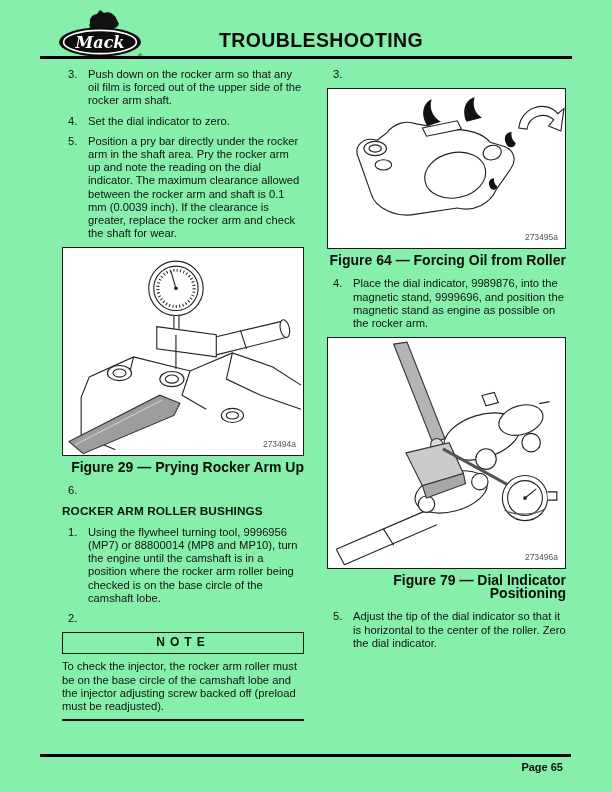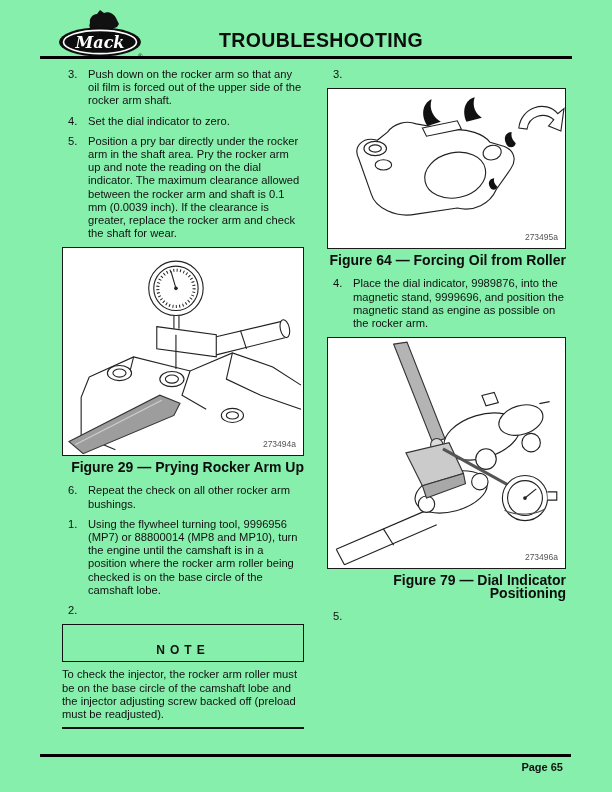--- a/index.html
+++ b/index.html
@@ -24,21 +24,21 @@
   
   .fig-frame { position:relative; border:1.6px solid #1a1a1a; margin-top:2px; background:#fff; }
   .fig-frame svg { display:block; width:100%; height:auto; }
   .fig-id { position:absolute; right:7px; bottom:4px; font-size:8.5px; color:#555; }
   .fig-caption { text-align:right; font-weight:bold; font-size:14px; margin:5px 0 10px; color:#0d0d0d; }
   
   .section-heading { font-weight:bold; font-size:11.8px; margin:4px 0 8px; letter-spacing:0.1px; }
   
   .note-box {
     border:1.6px solid #111; text-align:center; font-weight:bold; font-size:12px;
-    letter-spacing:5px; padding:19px 0 4px; margin:2px 0 6px;
+    letter-spacing:5px; padding:3px 0 4px; margin:2px 0 6px;
   }
   .note-text { margin-bottom:6px; }
   .note-rule { height:1.5px; background:#111; }
   
   .footer-rule { position:absolute; left:40px; right:41px; top:754px; height:2.6px; background:#000; }
   .page-num { position:absolute; right:49px; top:761px; font-size:11px; font-weight:bold; }
 </style>
 </head>
 <body>
 
@@ -108,23 +108,23 @@
           <path d="M6,192 L96,146 L116,154 L110,166 L20,204 Z" fill="#9d9d9d" stroke="#333"></path>
           <path d="M12,195 L98,151" stroke="#cfcfcf"></path>
         </g>
       </svg>
       <span class="fig-id">273494a</span>
     </div>
     <div class="fig-caption">Figure 29 — Prying Rocker Arm Up</div>
 
     <div class="li">
       <span class="num">6.</span>
-      <span class="txt">Repeat the check on all other rocker arm bushings.</span>
-    </div>
-
+    </div>
+
+    <div class="section-heading">ROCKER ARM ROLLER BUSHINGS</div>
 
     <div class="li">
       <span class="num">1.</span>
       <span class="txt">Using the flywheel turning tool, 9996956 (MP7) or 88800014 (MP8 and MP10), turn the engine until the camshaft is in a position where the rocker arm roller being checked is on the base circle of the camshaft lobe.</span>
     </div>
     <div class="li">
       <span class="num">2.</span>
     </div>
 
     <div class="note-box">NOTE</div>
@@ -199,19 +199,20 @@
           <path d="M214,150 h9 v8 h-9" fill="#fff"></path>
           <path d="M172,168 a24,10 0 0 0 40,-2" stroke="#555"></path>
         </g>
       </svg>
       <span class="fig-id">273496a</span>
     </div>
     <div class="fig-caption">Figure 79 — Dial Indicator Positioning</div>
 
     <div class="li">
       <span class="num">5.</span>
+      <span class="txt">Adjust the tip of the dial indicator so that it is horizontal to the center of the roller. Zero the dial indicator.</span>
     </div>
   </div>
 
   <div class="footer-rule"></div>
   <div class="page-num">Page 65</div>
 
 </div>
 
 </body></html>

